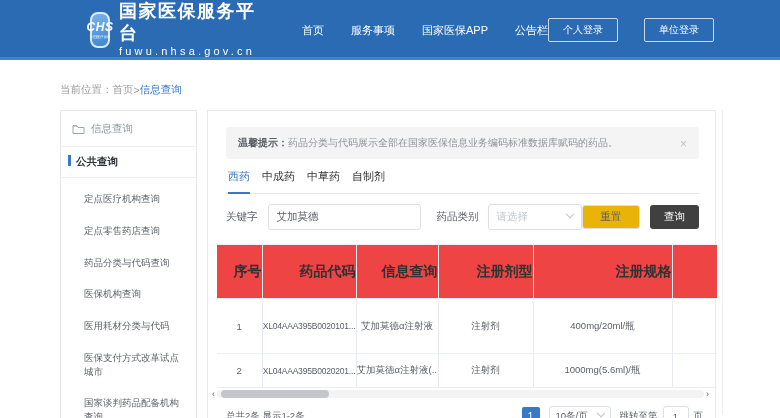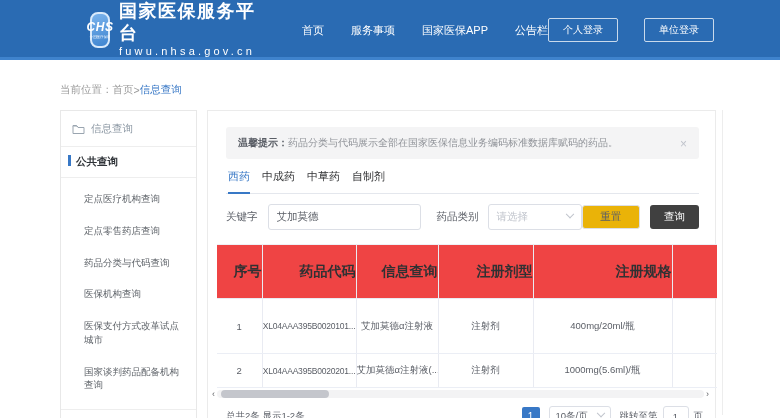--- a/index.html
+++ b/index.html
@@ -140,20 +140,21 @@
         <path d="M1 2.5 V9.5 H12 V3.5 H6 L4.8 2 H1.5 Z M1 2.5 V1.5 H4.5 L5.8 3" fill="none" stroke="#9aa5b0" stroke-width="1"></path>
       </svg>
       <span>信息查询</span>
     </div>
     <div class="sb-sec">公共查询</div>
     <div class="sb-items">
       <div class="sb-item">定点医疗机构查询</div>
       <div class="sb-item">定点零售药店查询</div>
       <div class="sb-item">药品分类与代码查询</div>
       <div class="sb-item">医保机构查询</div>
+      <div class="sb-item">医用耗材分类与代码</div>
       <div class="sb-item">医保支付方式改革试点城市</div>
       <div class="sb-item">国家谈判药品配备机构查询</div>
 
     </div>
   </div>
 
   <div class="mc">
     <div class="mc-pad">
 
       <div class="notice">

